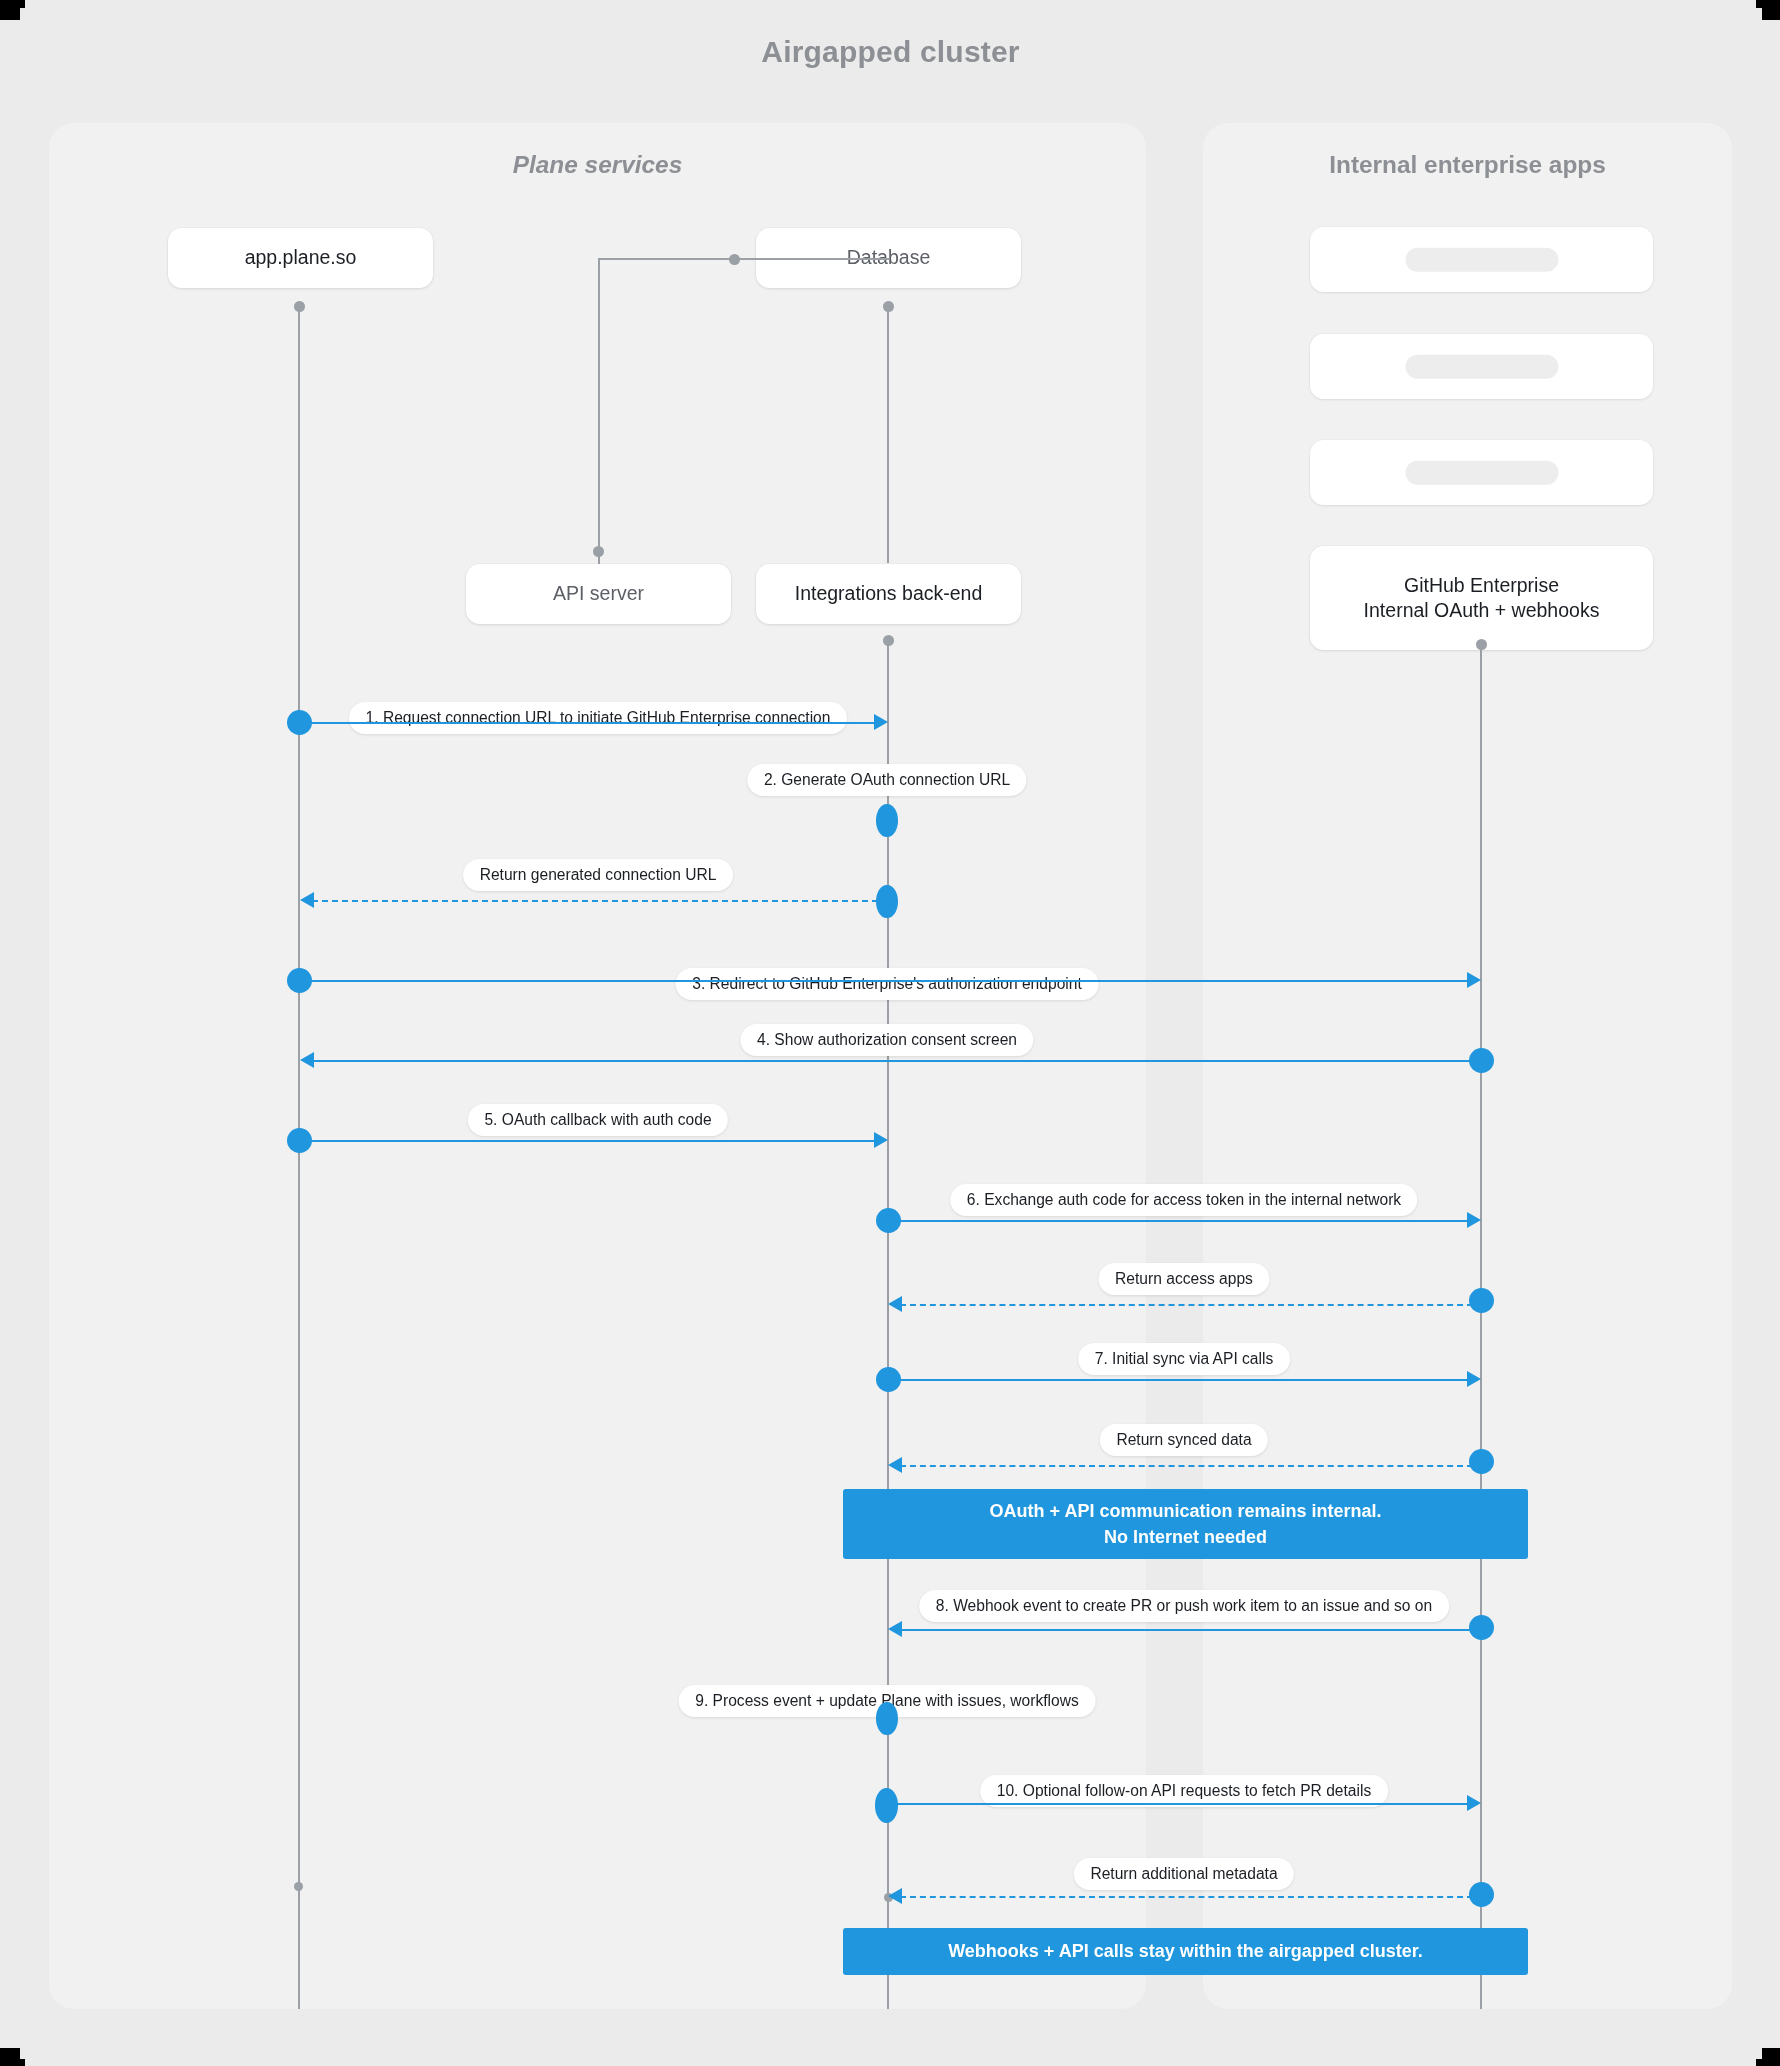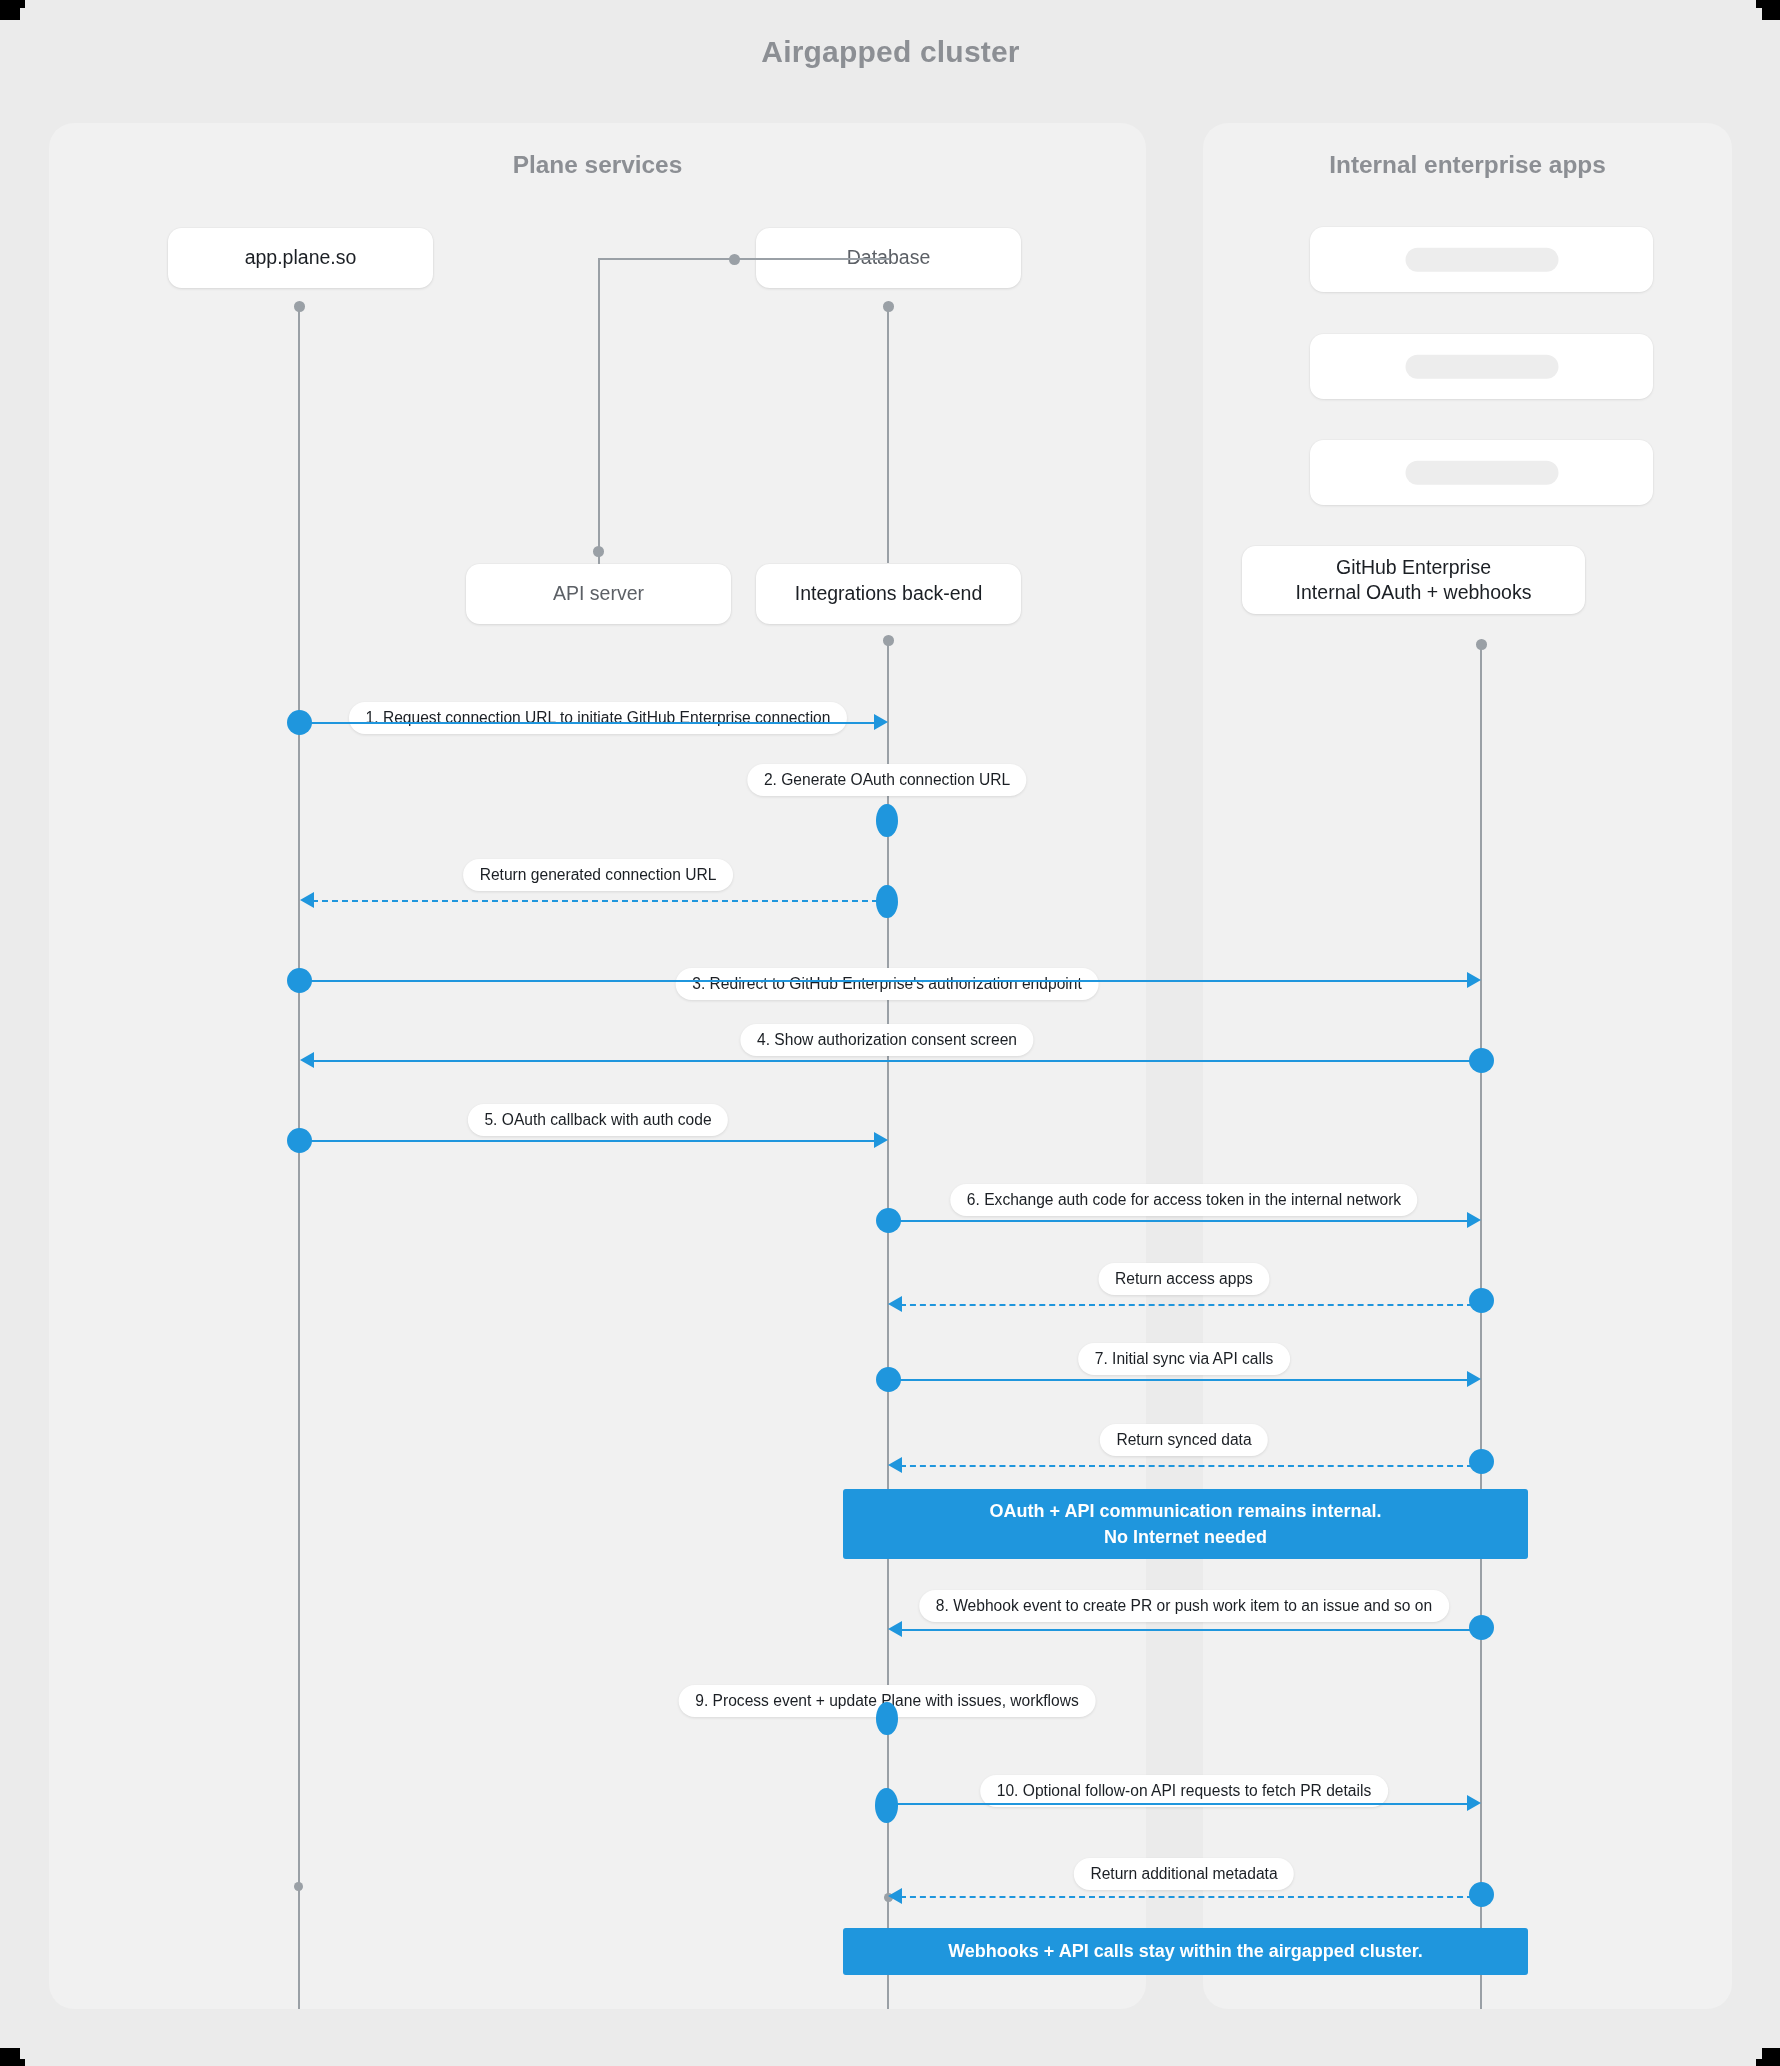--- a/index.html
+++ b/index.html
@@ -47,21 +47,21 @@
     color: #8c8f94;
     letter-spacing: 0.2px;
   }
 
   
   .panel {
     position: absolute;
     border-radius: 25px;
     background: #f1f1f1;
   }
-  #panel-plane  { left: 49px;   top: 123px; width: 1097px; height: 1886px; }
+  #panel-plane  { left: 49px;   top: 123px; width: 1097px; height: 1886px; font-style: italic; }
   #panel-apps   { left: 1203px; top: 123px; width: 529px;  height: 1886px; }
 
   .panel-title {
     position: absolute;
     top: 28px;
     width: 100%;
     text-align: center;
     font-size: 24.4px;
     font-weight: 700;
     color: #8c8f94;
@@ -108,24 +108,24 @@
     width: 153px;
     height: 24.4px;
     border-radius: 12.7px;
     background: #ededed;
   }
   #skel-1 { top: 227px; }
   #skel-2 { top: 334px; }
   #skel-3 { top: 440px; }
 
   #node-ghe {
-    left: 1242px;
+    left: 1310px;
     top: 546px;
     width: 343px;
-    height: 68px;
+    height: 104px;
     justify-content: center;
   }
 
   
   .lifeline {
     position: absolute;
     width: 2px;
     background: #9aa0a6;
   }
   #lifeline-app    { left: 298px;  top: 304px;  height: 1705px; }

